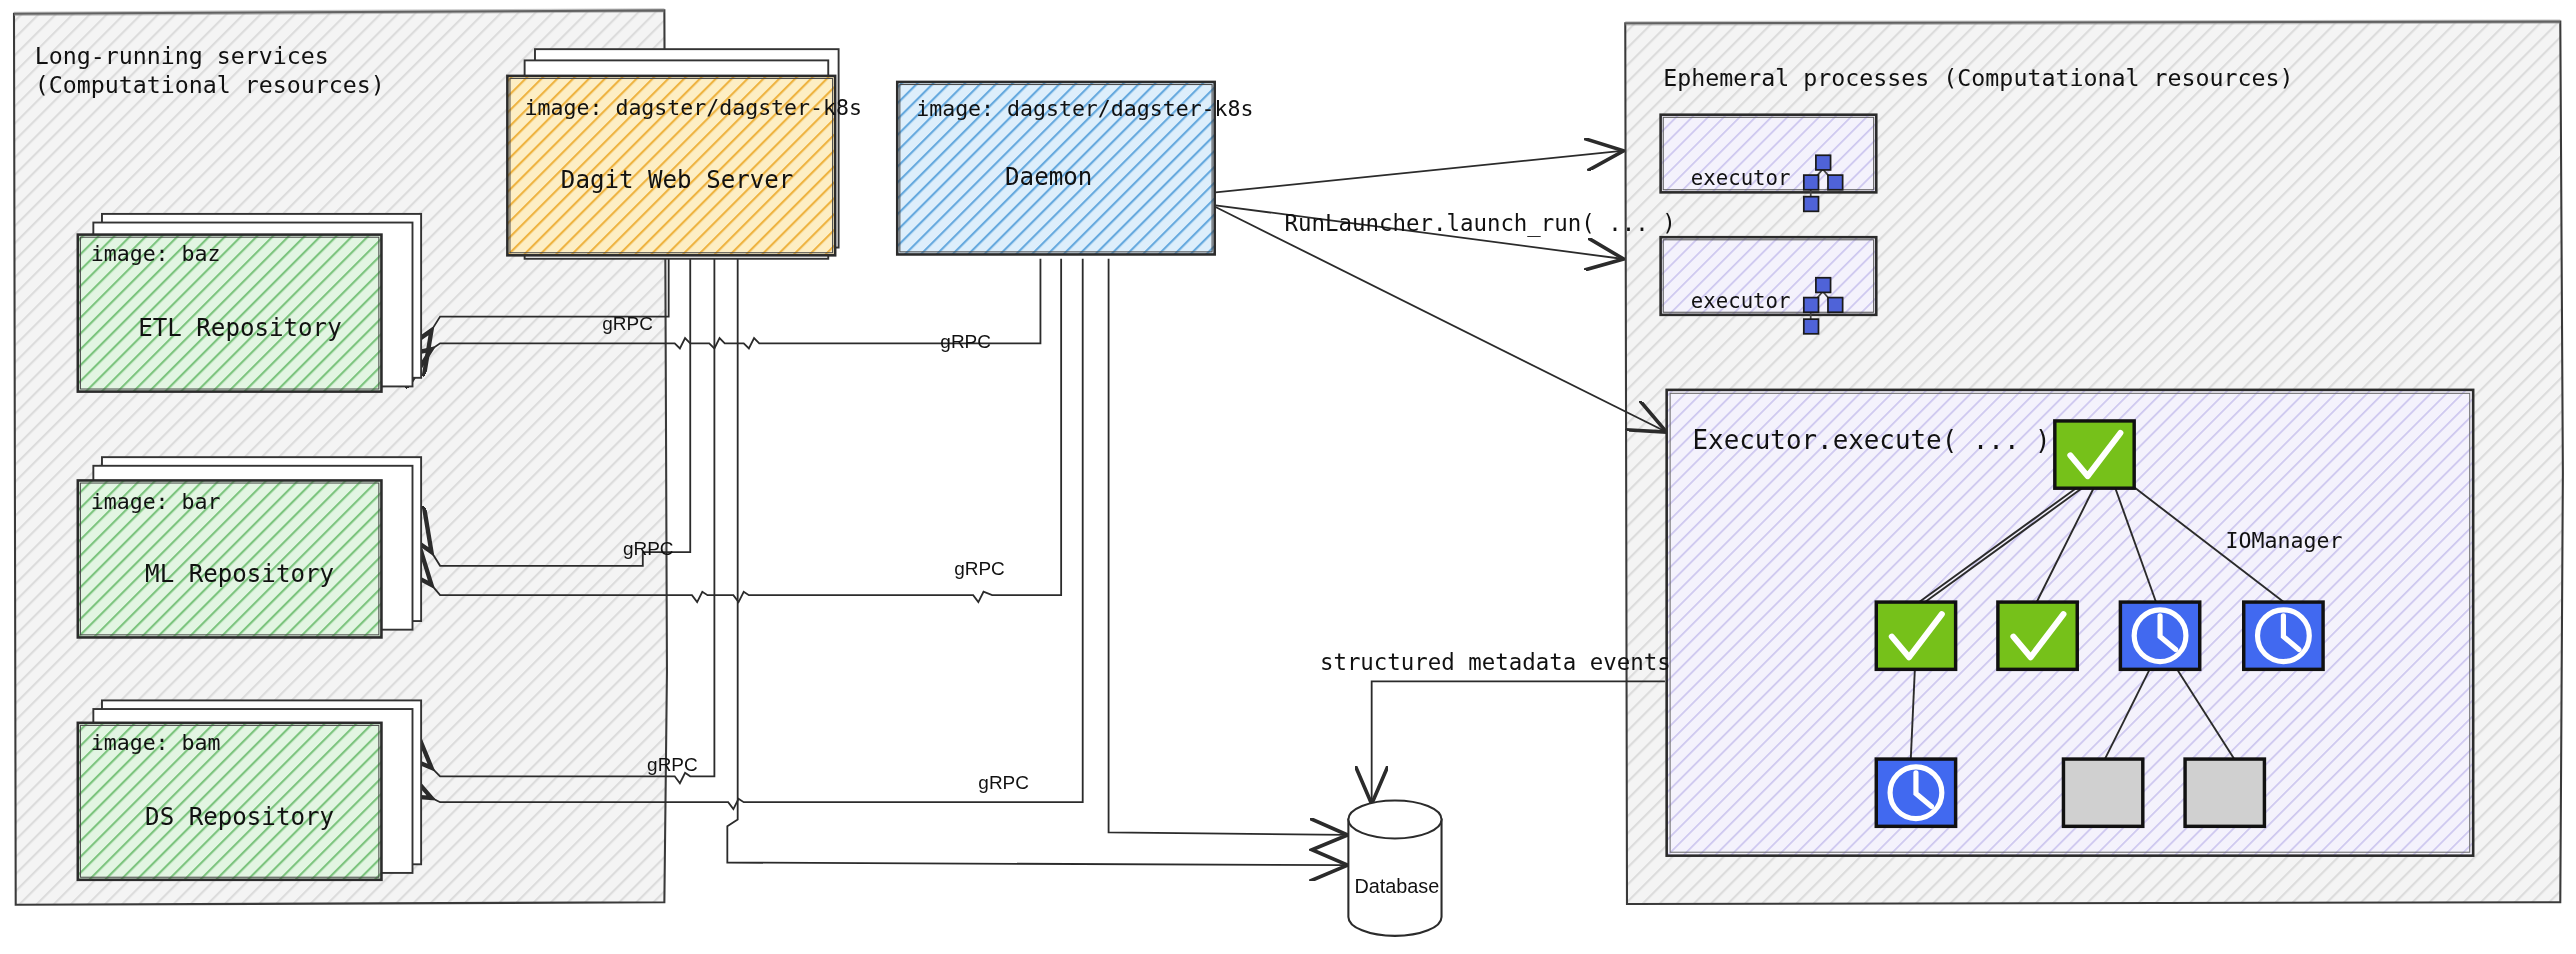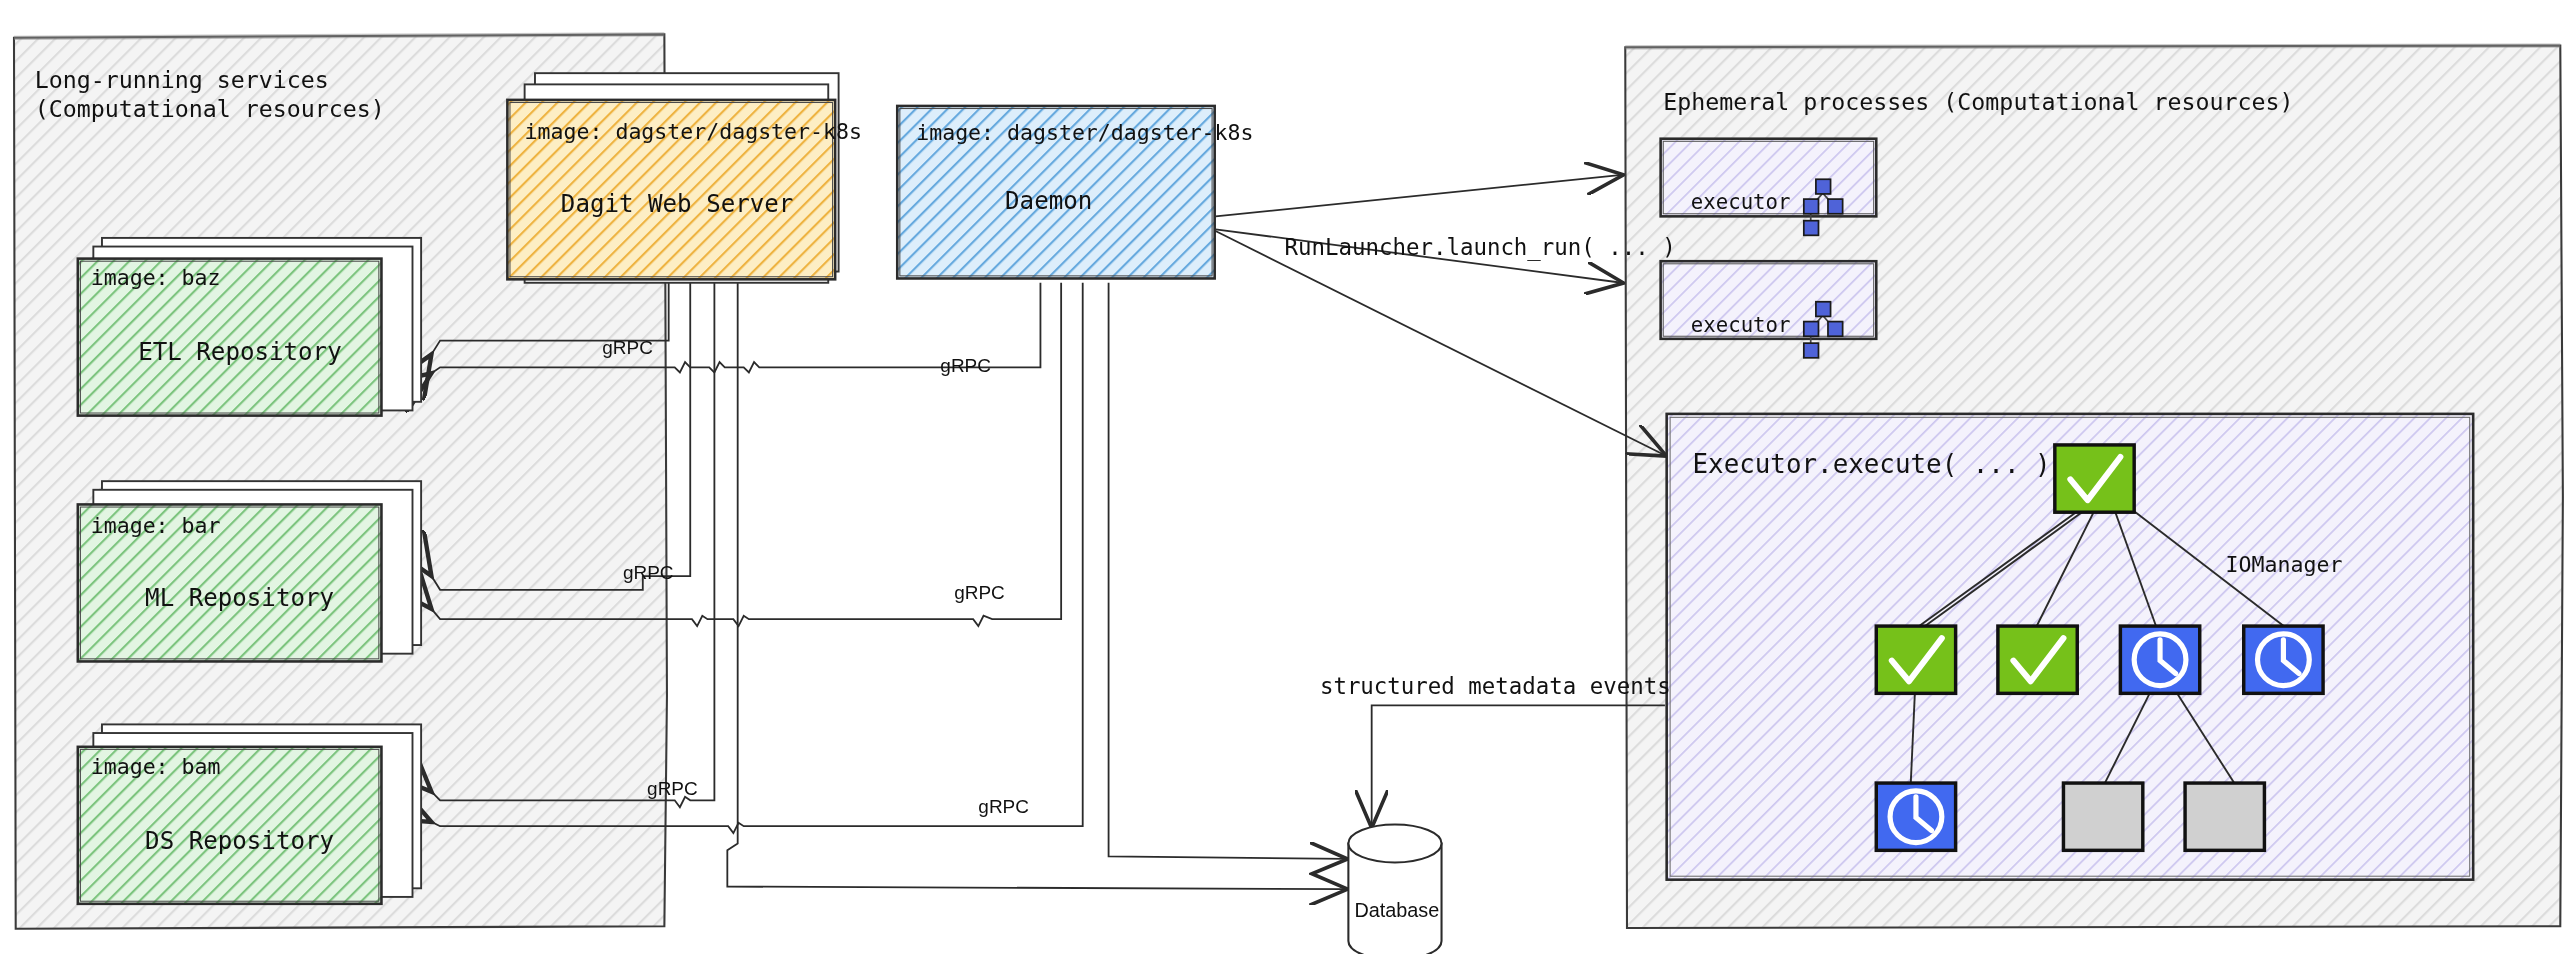--- a/index.html
+++ b/index.html
@@ -1,18 +1,18 @@
 <!DOCTYPE html>
 <html style="font-size:14px"><head>
 <meta charset="utf-8">
 <style>
   html,body{margin:0;padding:0;background:#ffffff;}
   body{width:2576px;height:954px;position:relative;overflow:hidden;
        font-family:"DejaVu Sans Mono",monospace;}
-  #stage{position:absolute;left:0;top:0;width:2576px;height:702px;margin-top:24px;}
+  #stage{position:absolute;left:0;top:0;width:2576px;height:702px;}
   svg.layer{position:absolute;left:0;top:0;width:2576px;height:954px;}
   .mono{font-family:"DejaVu Sans Mono",monospace;}
   .sans{font-family:"Liberation Sans",sans-serif;}
 </style>
 </head>
 <body>
 
 <div id="stage">
   <svg class="layer" viewBox="0 0 2986 1106">
     <defs>

